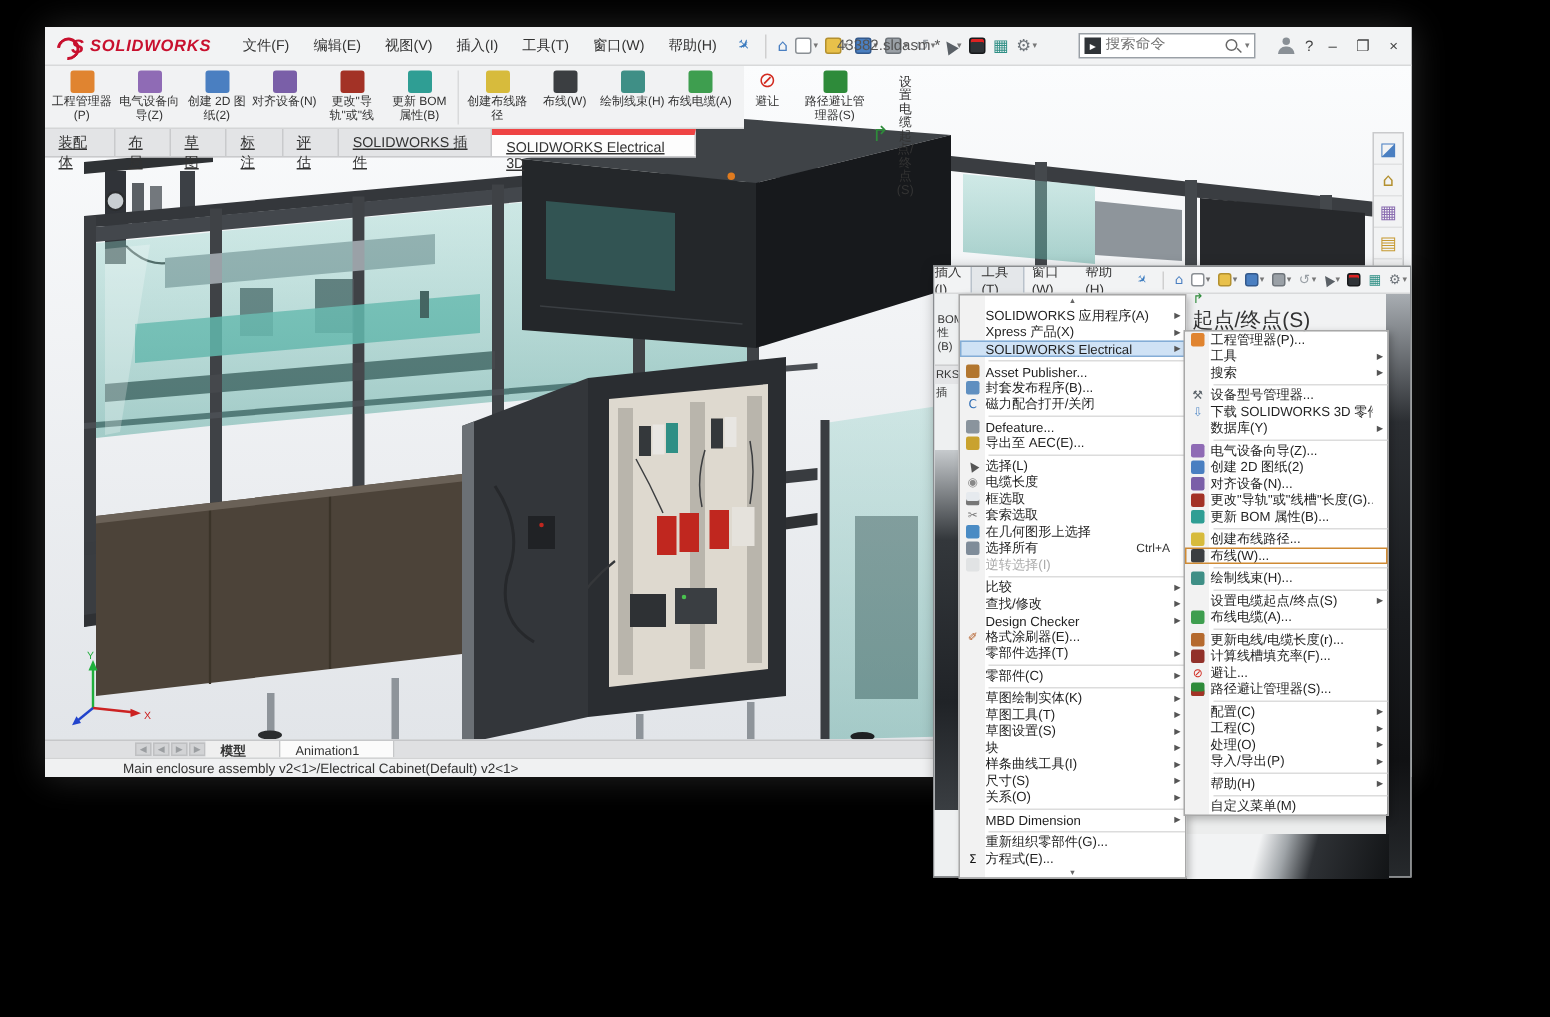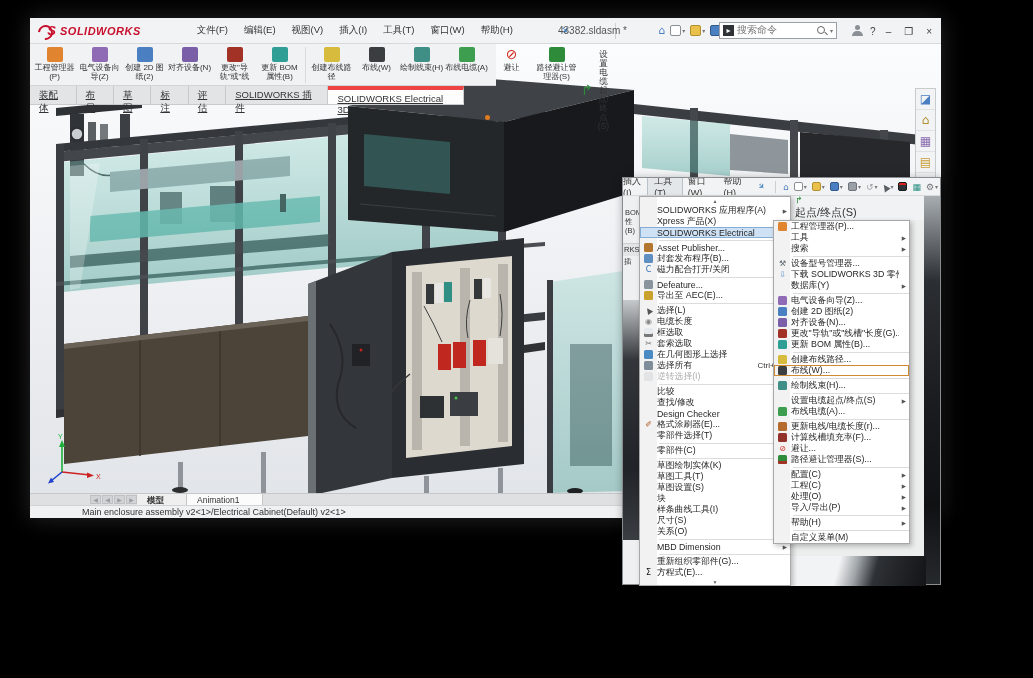--- a/index.html
+++ b/index.html
@@ -5,21 +5,21 @@
   * { margin:0; padding:0; box-sizing:border-box; }
   html,body { width:1033px; height:678px; background:#000; overflow:hidden;
     font-family:"Liberation Sans","DejaVu Sans",sans-serif; }
 
   
   .app-window { position:absolute; left:30px; top:18px; width:911px; height:500px;
     background:#e9ebed; box-shadow:0 0 22px rgba(140,140,140,.28); }
 
   
   .titlebar { position:absolute; left:0; top:0; width:100%; height:26px; background:#f2f3f4;
-    border-bottom:1px solid #d8d9da; display:flex; align-items:center;gap:35px; }
+    border-bottom:1px solid #d8d9da; display:flex; align-items:center; }
   .logo { display:flex; align-items:center; margin-left:8px; }
   .logo-mark { width:18px; height:14px; position:relative; margin-right:4px; }
   .logo-mark::before { content:""; position:absolute; left:0; top:1px; width:11px; height:11px;
     border:2.5px solid #c8102e; border-left-color:transparent; border-radius:50%; transform:rotate(-40deg);}
   .logo-mark::after { content:"S"; position:absolute; right:0; top:-1px; color:#c8102e;
     font-weight:bold; font-style:italic; font-size:13px; }
   .brand { color:#c8102e; font-weight:bold; font-style:italic; font-size:11px; letter-spacing:.5px; margin-right:14px; }
   .menubar { display:flex; gap:2px; }
   .menu-item { font-size:9.5px; color:#333; padding:3px 7px; cursor:default; }
   .pin-glyph { color:#3a7abf; font-size:10px; margin:0 6px; transform:rotate(45deg); display:inline-block; }
@@ -107,33 +107,33 @@
   .sliver { position:absolute; left:0; top:18px; width:16px; bottom:0; background:#eef0f1; overflow:hidden; }
   .sliver .sl-txt { font-size:7.5px; color:#333; padding-left:2px; line-height:9px; }
   .sliver .sl-tab { margin-top:8px; border-top:1px solid #cdced0; background:#e3e4e6;
     font-size:7.5px; color:#333; padding-left:1px; line-height:12px; height:13px; }
   .sliver .sl-dark { position:absolute; left:0; top:104px; width:100%; height:240px;
     background:linear-gradient(#c6cacd, #33373b 25%, #202327 70%, #3a3e42); }
 
   .clipped-ribbon { position:absolute; left:168px; top:18px; width:135px; height:24px; background:#f1f2f3;
     display:flex; flex-direction:column; align-items:flex-start; padding-left:4px; }
   .clipped-ribbon .glyph { color:#2e8b3a; font-size:9px; line-height:9px; font-family:"DejaVu Sans",sans-serif; }
-  .clipped-ribbon .lbl { font-size:11px; color:#333; }
+  .clipped-ribbon .lbl { font-size:14px; color:#333; }
 
   .inset-model-right { position:absolute; right:0; top:18px; width:16px; bottom:0;
     background:linear-gradient(#a8adb2, #2b2e32 22%, #191b1e 55%, #101113 80%, #26292c); }
   .inset-model-bottom { position:absolute; left:168px; top:378px; width:135px; height:30px;
     background:linear-gradient(105deg, #f2f3f4 35%, #9fa4a8 48%, #2e3135 62%, #121416); }
 
   
   .menu-panel { position:absolute; background:#fff; border:1px solid #a8a8a8;
     box-shadow:2px 2px 5px rgba(0,0,0,.25); }
   .menu-panel.tools { left:16px; top:18px; width:152px; height:390px;
     background:linear-gradient(90deg,#f2f2f2 17px,#fff 17px); }
-  .menu-panel.sub { left:150px; top:42px; width:137px;
+  .menu-panel.sub { left:166px; top:42px; width:137px;
     background:linear-gradient(90deg,#f2f2f2 16px,#fff 16px); }
   .menu-row { display:flex; align-items:center; height:11px; font-size:8.8px; color:#1f1f1f;
     padding-right:3px; white-space:nowrap; }
   .mi-gutter { width:17px; display:flex; justify-content:center; align-items:center; flex:none; }
   .mi-icon { width:9px; height:9px; border-radius:1.5px; font-size:8px; line-height:9px;
     text-align:center; font-family:"DejaVu Sans",sans-serif; }
   .mi-label { flex:1; overflow:hidden; }
   .mi-short { font-size:8px; color:#333; margin-left:4px; }
   .mi-arrow { width:7px; font-size:5.5px; color:#555; text-align:right; flex:none; }
   .menu-sep { height:4px; display:flex; align-items:center; padding-left:19px; }

